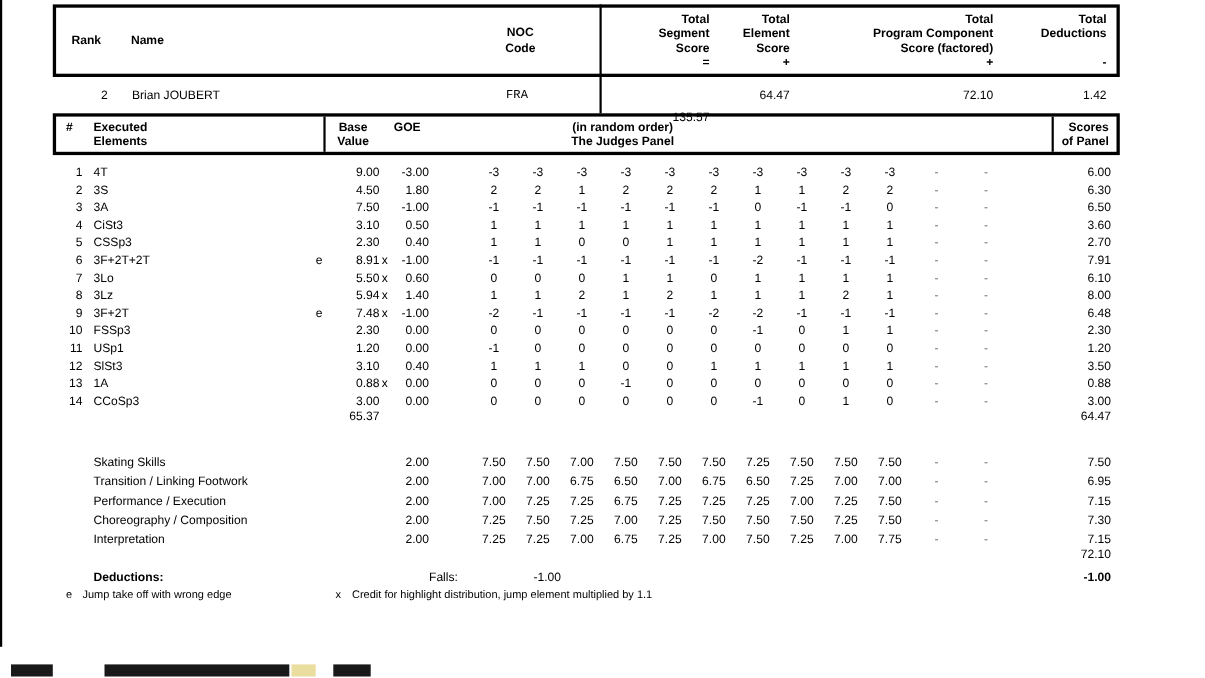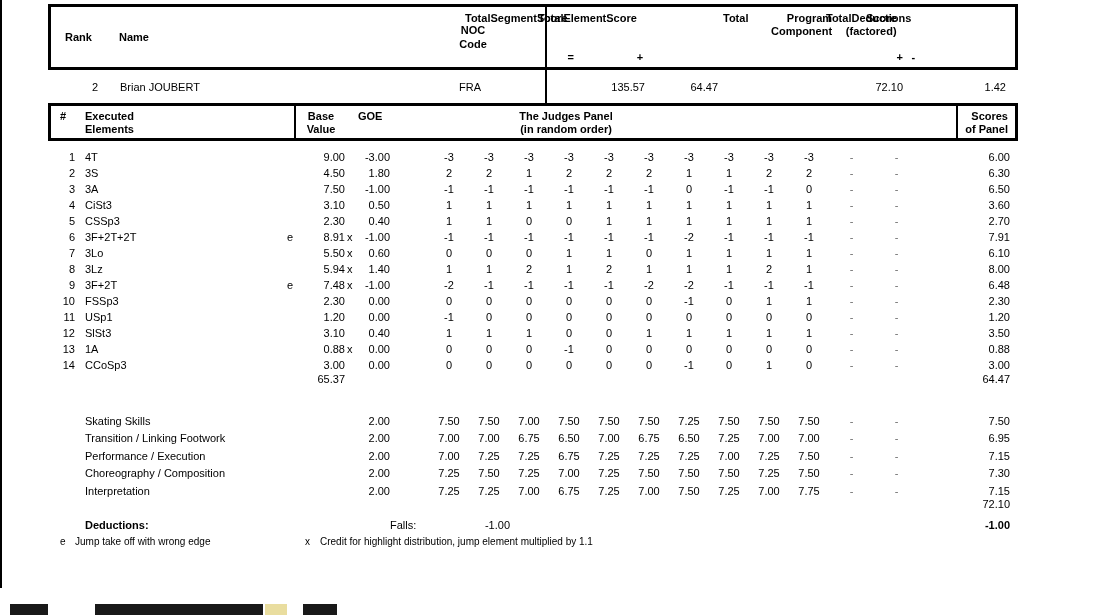--- a/index.html
+++ b/index.html
@@ -8,30 +8,30 @@
   .b{font-weight:normal;}
   
   .edge-left{position:absolute;left:0;top:0;width:2px;height:588px;background:#000;}
   
   .tbox{position:absolute;left:48px;top:4px;width:970px;height:66px;border:3px solid #000;box-sizing:border-box;}
   .vdiv1{position:absolute;left:545px;top:4px;width:2px;height:99px;background:#000;}
   .lbl-rank{position:absolute;left:14px;top:24px;font-weight:bold;}
   .lbl-name{position:absolute;left:68px;top:24px;font-weight:bold;}
   .lbl-noc{position:absolute;left:372px;top:16px;width:100px;text-align:center;font-weight:bold;line-height:14px;}
   .tc{position:absolute;top:5px;bottom:3px;width:180px;text-align:right;font-weight:bold;line-height:13px;
-      display:flex;flex-direction:row;}
+      display:flex;flex-direction:column;}
   .tc .sym{margin-top:auto;}
   .tc1{right:370px;} .tc2{right:297px;} .tc3{right:112px;} .tc4{right:9px;}
   
   .rankrow{position:absolute;left:48px;top:72px;width:970px;height:28px;}
   .rankrow > div{position:absolute;top:8px;line-height:14px;}
   .rv-rank{left:24px;width:26px;text-align:right;}
   .rv-name{left:72px;}
-  .rv-noc{left:372px;width:100px;text-align:center;}
-  .rv-seg{right:373px;} .rv-el{right:300px;} .rv-pcs{right:115px;} .rv-ded{right:12px;}
+  .rv-noc{left:372px;width:100px;text-align:center;font-family:Liberation Mono, monospace;}
+  .rv-seg{right:373px;margin-top:20px;} .rv-el{right:300px;} .rv-pcs{right:115px;} .rv-ded{right:12px;}
   
   .t2box{position:absolute;left:48px;top:103px;width:970px;height:38px;border:3px solid #000;box-sizing:border-box;}
   .t2d{position:absolute;top:0;bottom:0;width:2px;background:#000;}
   .t2d1{left:243px;} .t2d2{left:905px;}
   .t2box .h{position:absolute;font-weight:bold;line-height:13px;top:4px;}
   .h-num{left:9px;}
   .h-exec{left:34px;}
   .h-base{left:240px;width:60px;text-align:center;}
   .h-goe{left:307px;}
   .h-judges{left:345px;width:340px;text-align:center;}
@@ -131,22 +131,22 @@
     <div class="h h-exec">
       <div>Executed</div>
       <div>Elements</div>
     </div>
     <div class="h h-base">
       <div>Base</div>
       <div>Value</div>
     </div>
     <div class="h h-goe">GOE</div>
     <div class="h h-judges">
+      <div>(in random order)</div>
       <div>The Judges Panel</div>
-      <div>(in random order)</div>
     </div>
     <div class="h h-scores">
       <div>Scores</div>
       <div>of Panel</div>
     </div>
   </div>
 
   <div class="ebody">
       <div class="grow">
     <div class="cnum">1</div>

